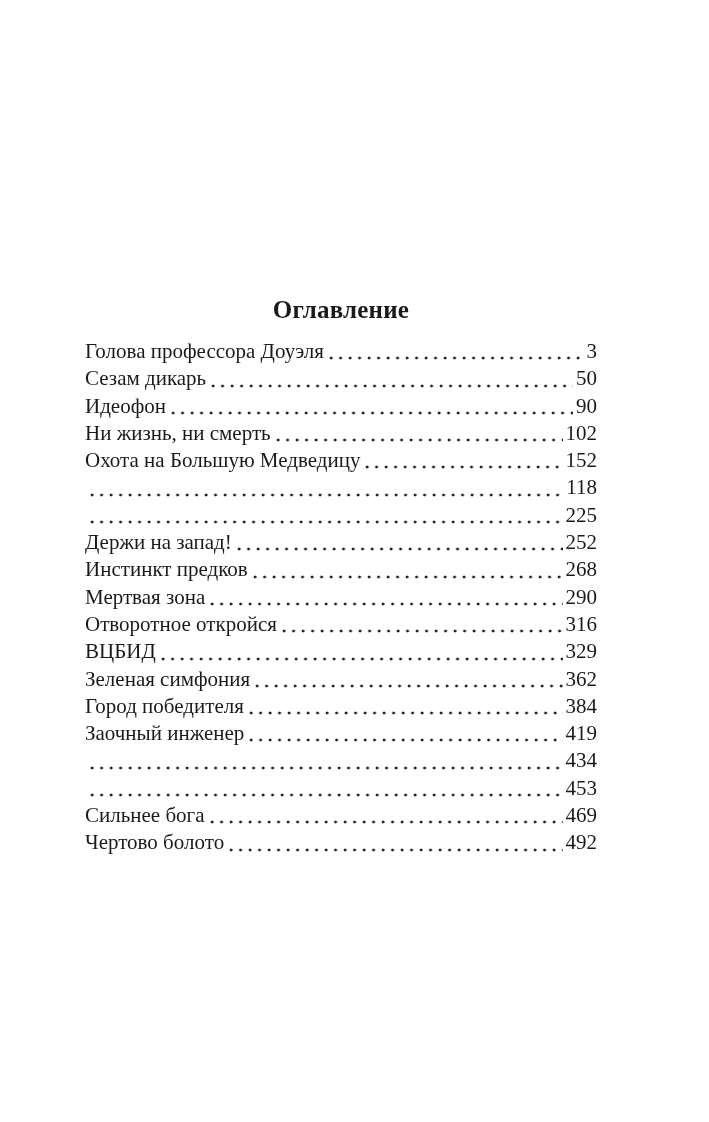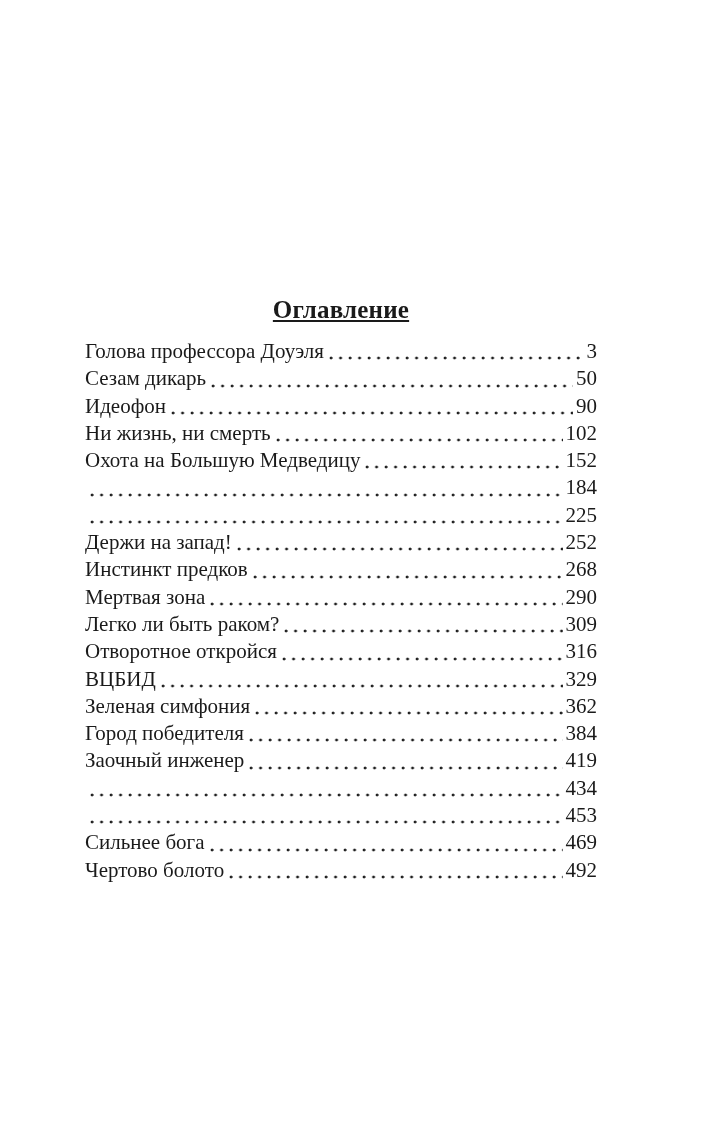--- a/index.html
+++ b/index.html
@@ -24,21 +24,20 @@
   }
   .toc-title {
     margin: 0;
     padding-top: 296px;
     text-align: center;
     font-size: 25px;
     line-height: 28px;
     font-weight: bold;
     letter-spacing: 0.2px;
     color: #1a1a1a;
-    text-decoration: underline;
   }
   .toc-list {
     margin-top: 14px;
   }
   .toc-row {
     display: flex;
     align-items: flex-end;
     font-size: 21px;
     line-height: 27.3px;
     white-space: nowrap;
@@ -88,45 +87,40 @@
           <span class="toc-leader"></span>
           <span class="toc-page">102</span>
         </div>
         <div class="toc-row">
           <span class="toc-entry-title">Охота на Большую Медведицу</span>
           <span class="toc-leader"></span>
           <span class="toc-page">152</span>
         </div>
         <div class="toc-row">
           <span class="toc-leader"></span>
-          <span class="toc-page">184</span>
+          <span class="toc-page">118</span>
         </div>
         <div class="toc-row">
           <span class="toc-leader"></span>
           <span class="toc-page">225</span>
         </div>
         <div class="toc-row">
           <span class="toc-entry-title">Держи на запад!</span>
           <span class="toc-leader"></span>
           <span class="toc-page">252</span>
         </div>
         <div class="toc-row">
           <span class="toc-entry-title">Инстинкт предков</span>
           <span class="toc-leader"></span>
           <span class="toc-page">268</span>
         </div>
         <div class="toc-row">
           <span class="toc-entry-title">Мертвая зона</span>
           <span class="toc-leader"></span>
           <span class="toc-page">290</span>
-        </div>
-        <div class="toc-row">
-          <span class="toc-entry-title">Легко ли быть раком?</span>
-          <span class="toc-leader"></span>
-          <span class="toc-page">309</span>
         </div>
         <div class="toc-row">
           <span class="toc-entry-title">Отворотное откройся</span>
           <span class="toc-leader"></span>
           <span class="toc-page">316</span>
         </div>
         <div class="toc-row">
           <span class="toc-entry-title">ВЦБИД</span>
           <span class="toc-leader"></span>
           <span class="toc-page">329</span>

